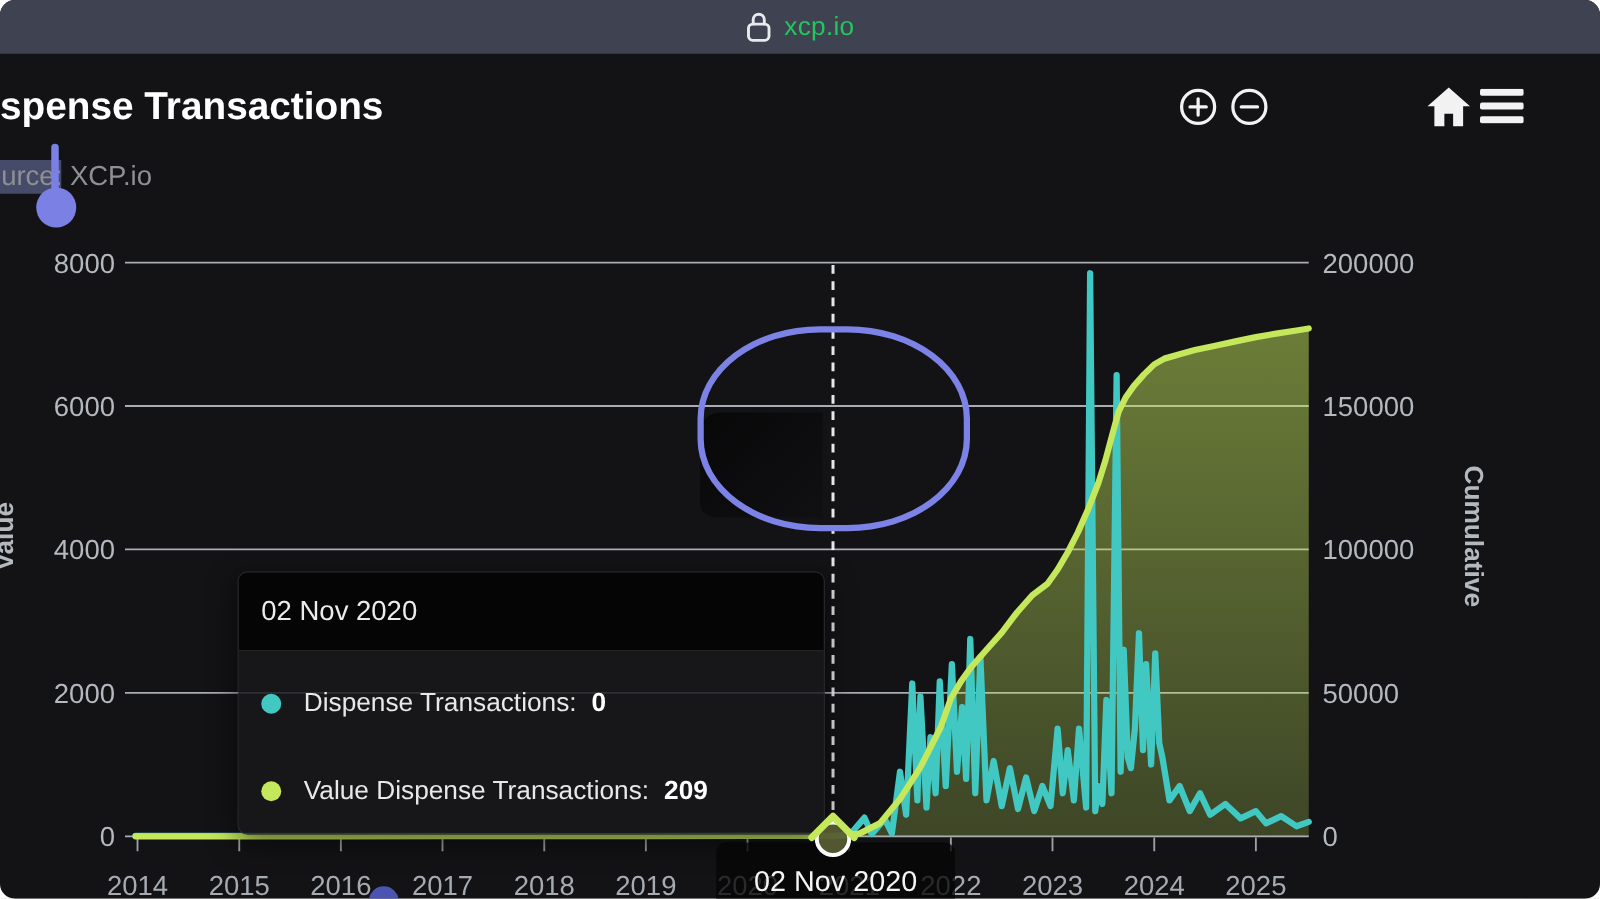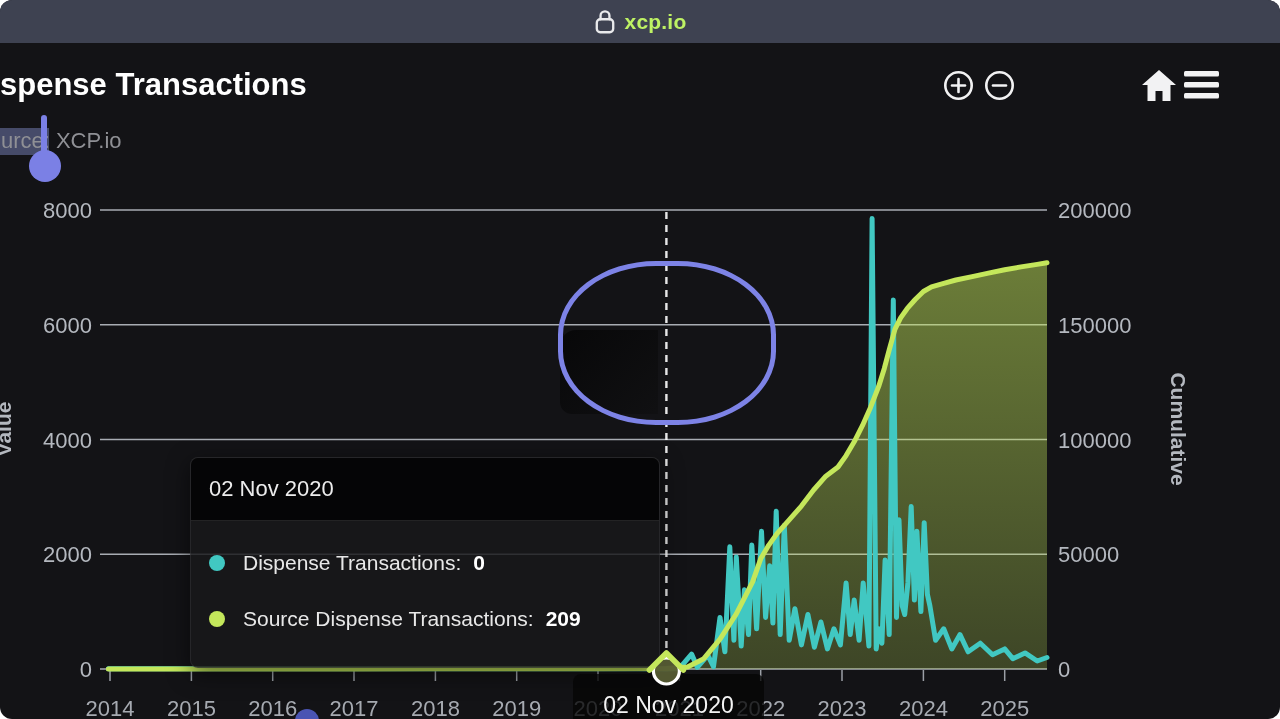--- a/index.html
+++ b/index.html
@@ -1,40 +1,40 @@
 <!DOCTYPE html>
 <html><head>
 <meta charset="utf-8">
 <style>
   html,body{margin:0;padding:0;background:#ffffff;font-family:"Liberation Sans",sans-serif;}
   #screen{position:relative;width:1280px;height:719px;background:#131316;border-radius:12px;overflow:hidden;}
   
   #topbar{position:absolute;left:0;top:0;width:1280px;height:43px;background:#3e4251;display:flex;align-items:center;justify-content:center;gap:9px;}
-  #topbar .url{color:#bef264;font-size:21px;font-weight:700;letter-spacing:.2px;}
+  #topbar .url{color:#22c55e;font-size:21px;font-weight:400;letter-spacing:.2px;}
   
   #page-title{position:absolute;left:-31px;top:67px;color:#ffffff;font-size:31px;font-weight:700;white-space:nowrap;}
   #source-line{position:absolute;left:-26px;top:128px;color:#8f9095;font-size:22px;white-space:nowrap;}
   #select-highlight{position:absolute;left:0px;top:128px;width:49px;height:27px;background:rgba(128,138,196,.48);}
   #select-handle-bar{position:absolute;left:41px;top:115px;width:6px;height:40px;background:#7b80e5;border-radius:3px;}
   #select-handle-dot{position:absolute;left:29px;top:150px;width:32px;height:32px;background:#7b80e5;border-radius:50%;}
   
   .tool{position:absolute;cursor:pointer;}
   
   #chart{position:absolute;left:0;top:0;}
   
   .vlabel{position:absolute;color:#b4b8bf;font-size:21px;font-weight:700;white-space:nowrap;}
   #value-label{left:-27px;top:417px;width:62px;text-align:center;transform:rotate(-90deg);}
   #cumulative-label{left:1117px;top:417px;width:122px;text-align:center;transform:rotate(90deg);}
   
   #lens-shade{position:absolute;left:560px;top:330px;width:98px;height:84px;background:linear-gradient(135deg,rgba(0,0,0,.60),rgba(12,12,12,.38));border-radius:16px 0 0 12px;}
   #gesture-oval{position:absolute;left:558px;top:261px;width:218px;height:164px;border:5px solid #7d83e6;border-radius:45%;box-sizing:border-box;}
   
   #tooltip{position:absolute;left:190px;top:457px;width:468px;height:209px;background:rgba(24,24,26,.84);border:1px solid rgba(255,255,255,.07);border-radius:8px;box-shadow:0 6px 22px rgba(0,0,0,.55);overflow:hidden;}
   #tooltip .tt-header{height:62px;background:rgba(4,4,4,.92);display:flex;align-items:center;padding:0 18px;color:#ececec;font-size:22px;border-bottom:1px solid rgba(255,255,255,.12);}
-  #tooltip .tt-rows{padding:14px 18px 0 18px;display:flex;flex-direction:column;}
+  #tooltip .tt-rows{padding:14px 18px 0 18px;display:flex;flex-direction:column;gap:14px;}
   #tooltip .tt-row{display:flex;align-items:center;height:56px;}
   #tooltip .dot{width:16px;height:16px;border-radius:50%;margin-right:18px;flex:0 0 auto;}
   #tooltip .lbl{color:#e8e8e8;font-size:21px;}
   #tooltip .val{color:#ffffff;font-size:21px;font-weight:700;margin-left:12px;}
   
   #x-tooltip{position:absolute;left:573px;top:674px;width:191px;height:60px;background:rgba(5,5,5,.78);border-radius:8px;display:flex;justify-content:center;color:#f4f4f4;font-size:23px;padding-top:18px;box-sizing:border-box;}
   
   #touch-arc{position:absolute;left:295px;top:709px;width:24px;height:24px;background:rgba(85,96,207,.85);border-radius:50%;}
   
   #marker-layer{position:absolute;left:0;top:0;}
@@ -136,21 +136,21 @@
   <div id="tooltip">
     <div class="tt-header">02 Nov 2020</div>
     <div class="tt-rows">
       <div class="tt-row">
         <span class="dot" style="background: rgb(65, 200, 194);"></span>
         <span class="lbl">Dispense Transactions:</span>
         <span class="val">0</span>
       </div>
       <div class="tt-row">
         <span class="dot" style="background: rgb(196, 231, 91);"></span>
-        <span class="lbl">Source Dispense Transactions:</span>
+        <span class="lbl">Value Dispense Transactions:</span>
         <span class="val">209</span>
       </div>
     </div>
   </div>
 
   <div id="x-tooltip">
     <span>02 Nov 2020</span>
   </div>
 
   <svg id="marker-layer" width="1280" height="719">

